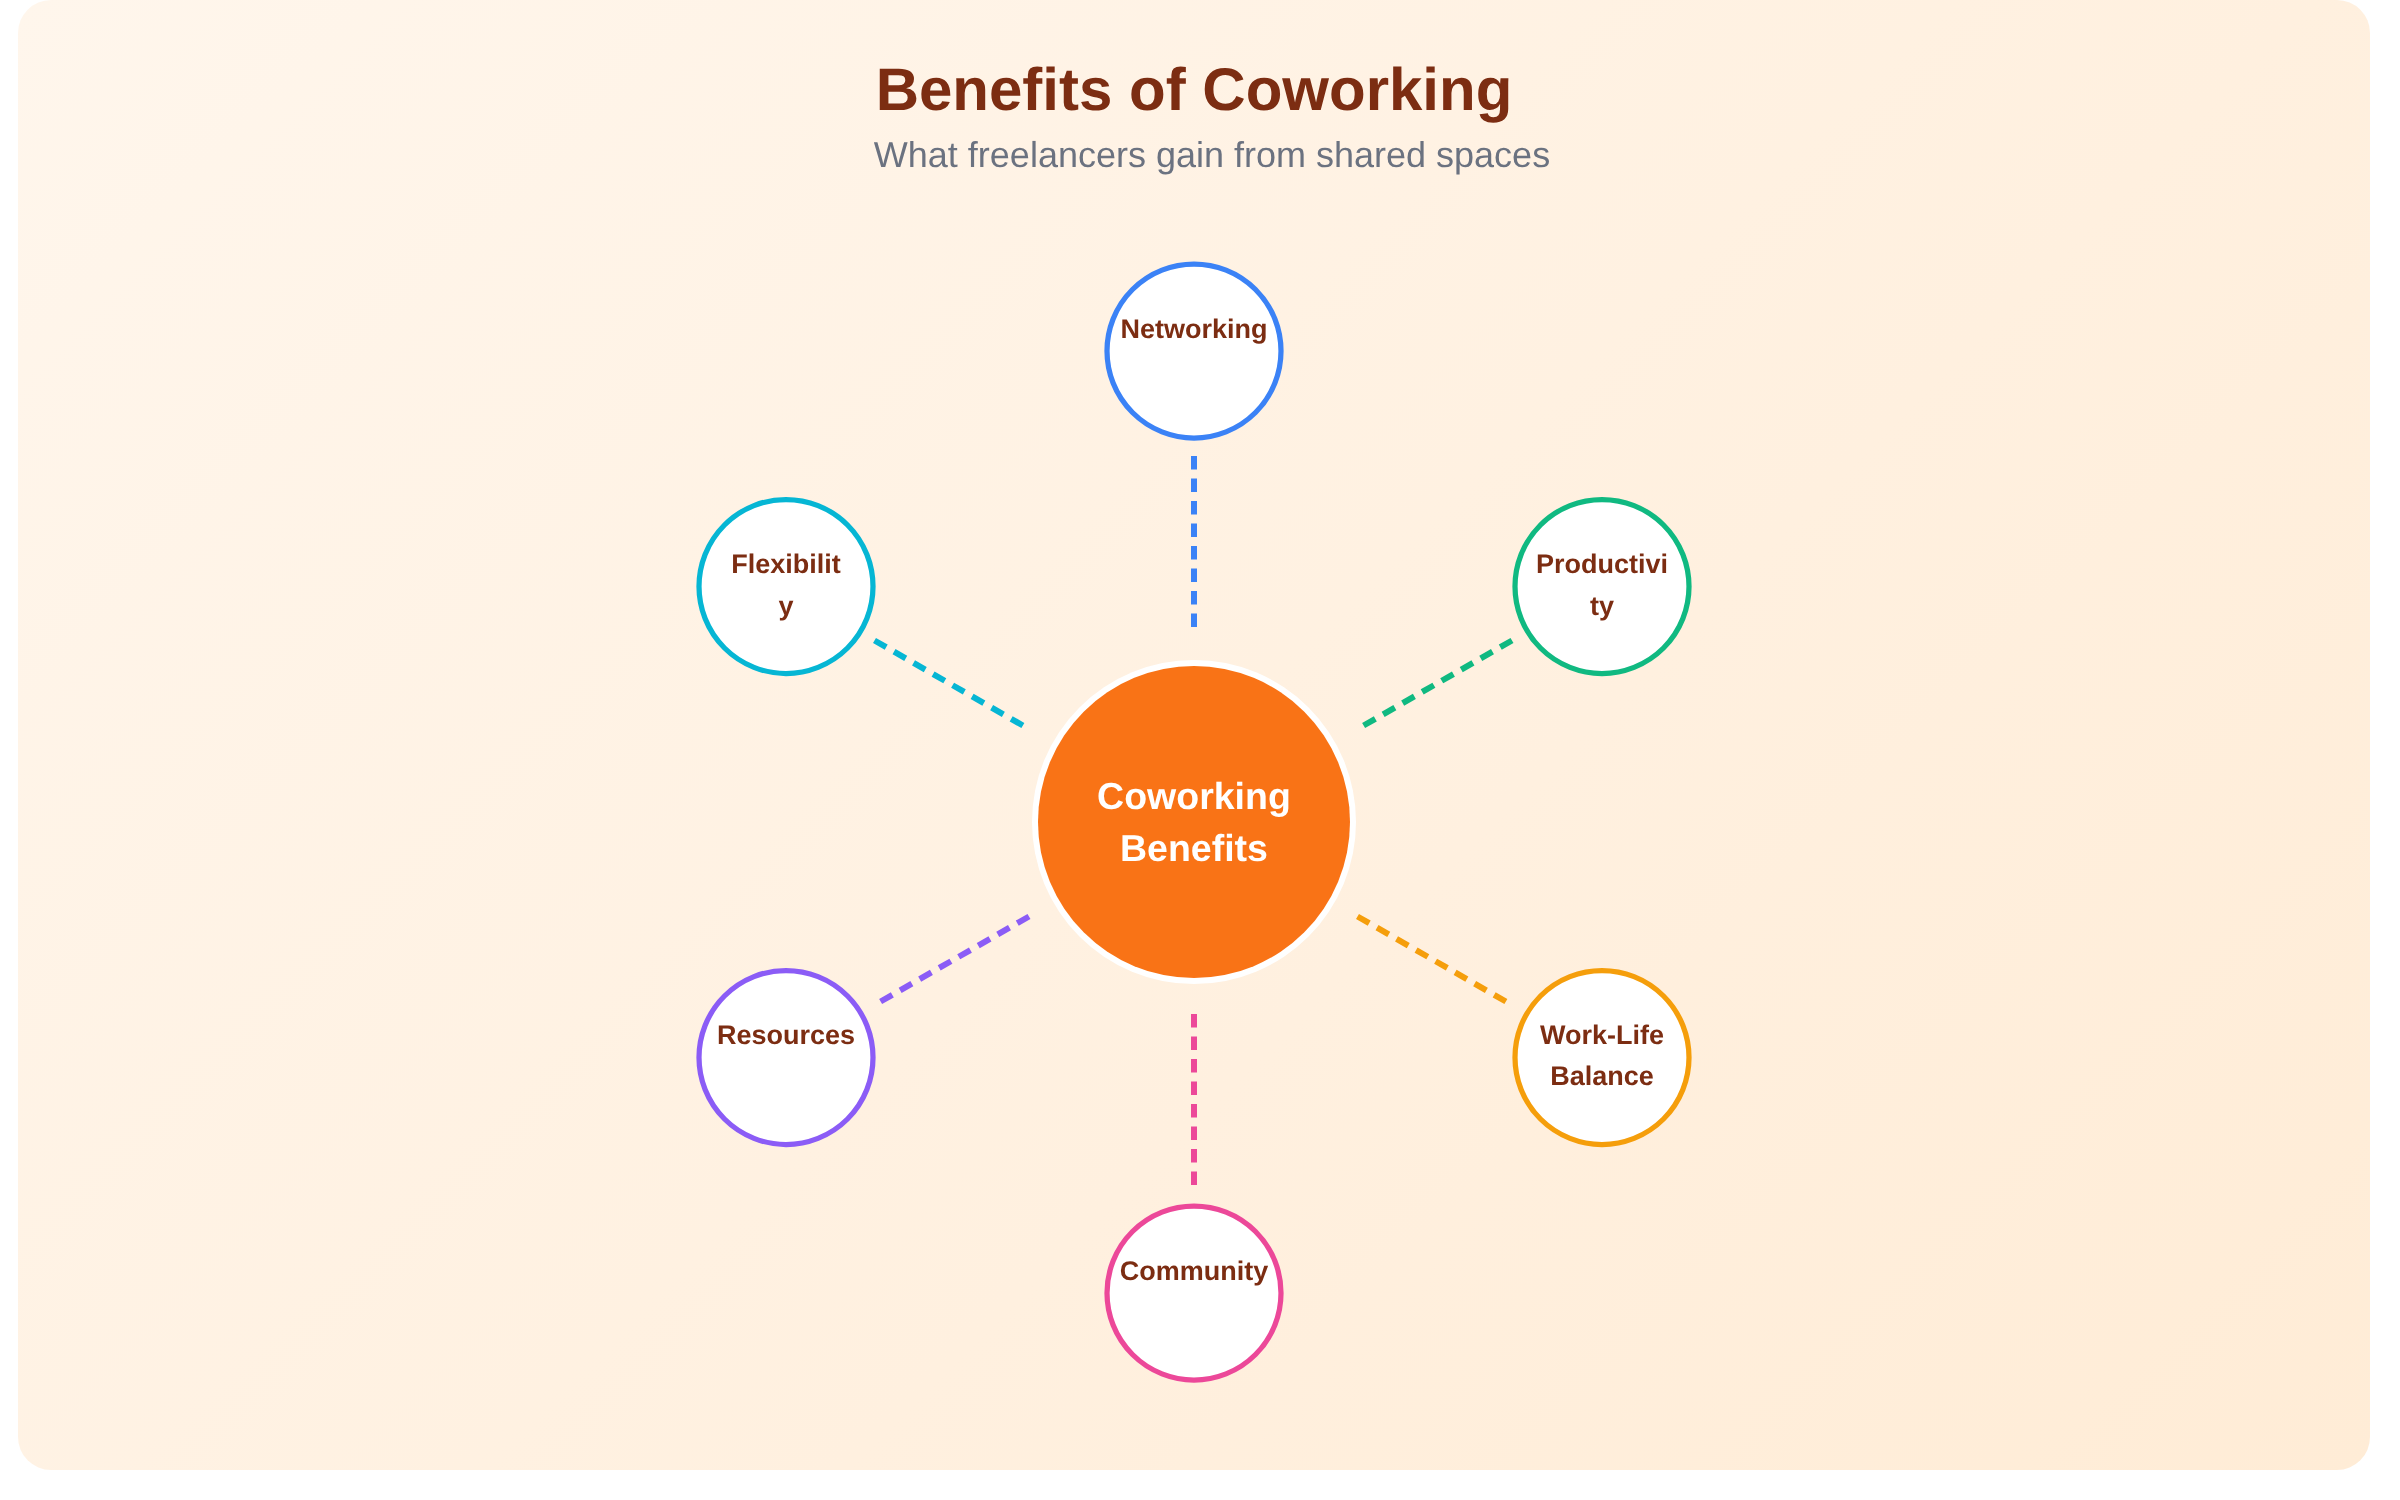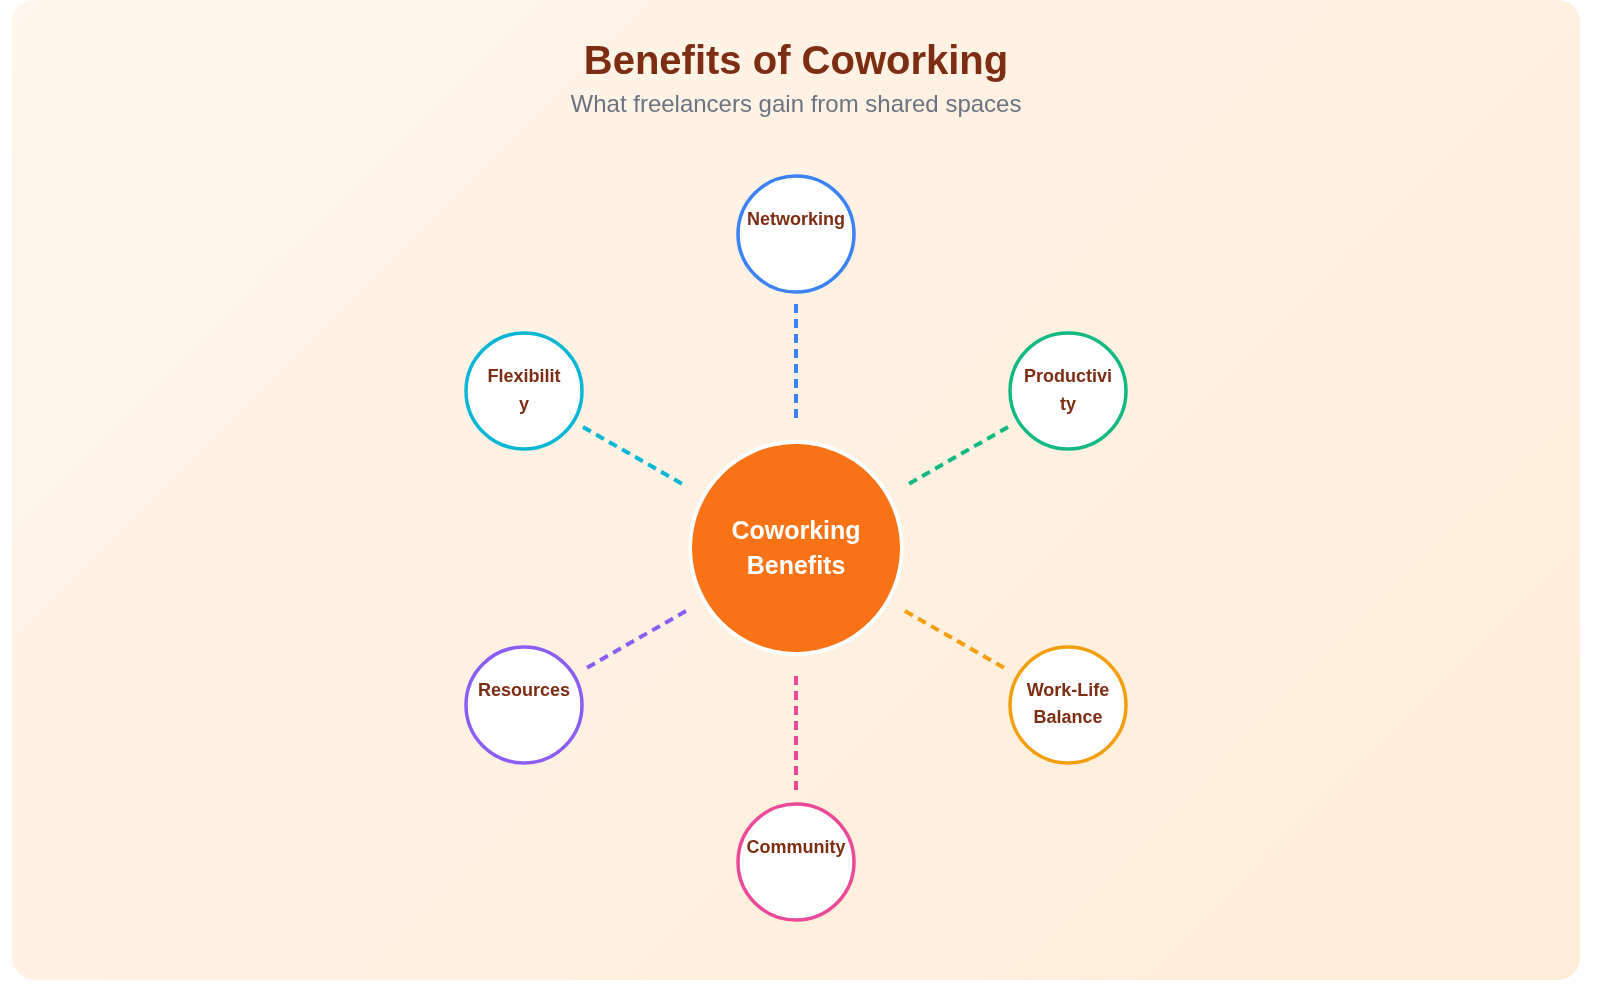--- a/index.html
+++ b/index.html
@@ -8,21 +8,21 @@
     position: absolute; left: 0; top: 0; width: 1568px; height: 980px;
     border-radius: 22px;
     background: linear-gradient(135deg, #fff6ec 0%, #fff0df 60%, #ffecd6 100%);
     margin-left: 12px;
   }
   .title {
     position: absolute; left: 0; width: 1568px; top: 38px; text-align: center;
     font-size: 40px; font-weight: bold; color: #7c2d12;
   }
   .subtitle {
-    position: absolute; left: 0; width: 1568px; top: 90px; text-align: center;
+    position: absolute; left: 12px; width: 1568px; top: 90px; text-align: center;
     font-size: 24px; color: #6b7280;
   }
   svg.diagram { position: absolute; left: 0; top: 0; }
   .node-label {
     font-family: "Liberation Sans", sans-serif; font-weight: bold; font-size: 18px; fill: #7c2d12;
   }
   .center-label {
     font-family: "Liberation Sans", sans-serif; font-weight: bold; font-size: 25px; fill: #ffffff;
   }
 </style>

